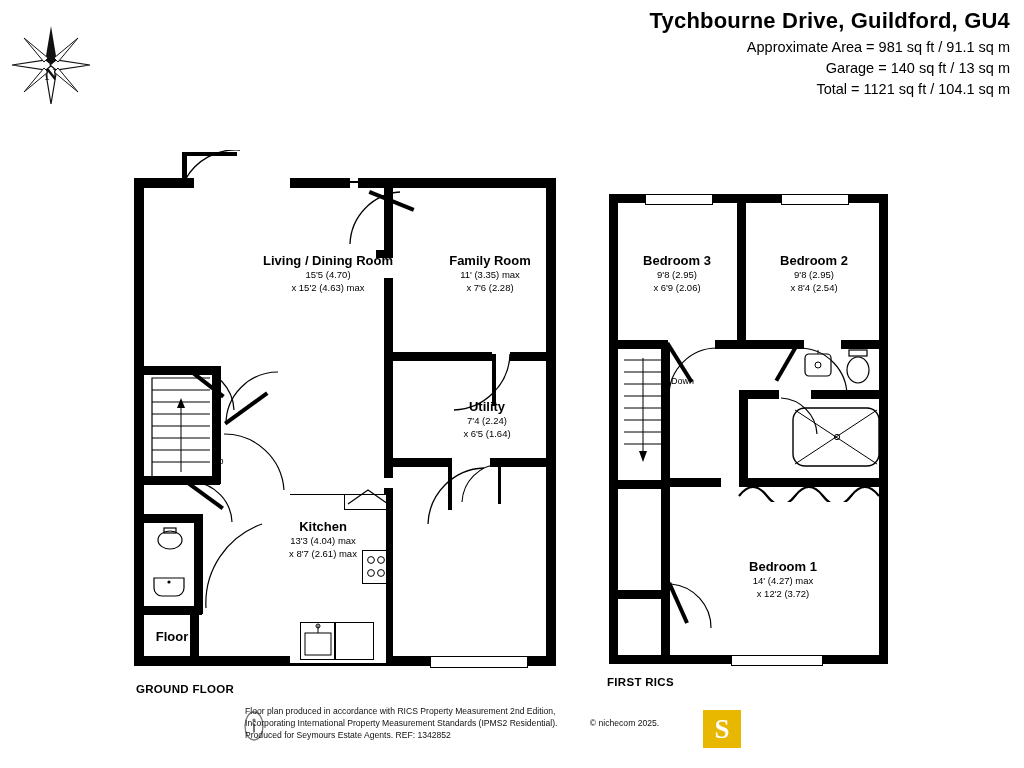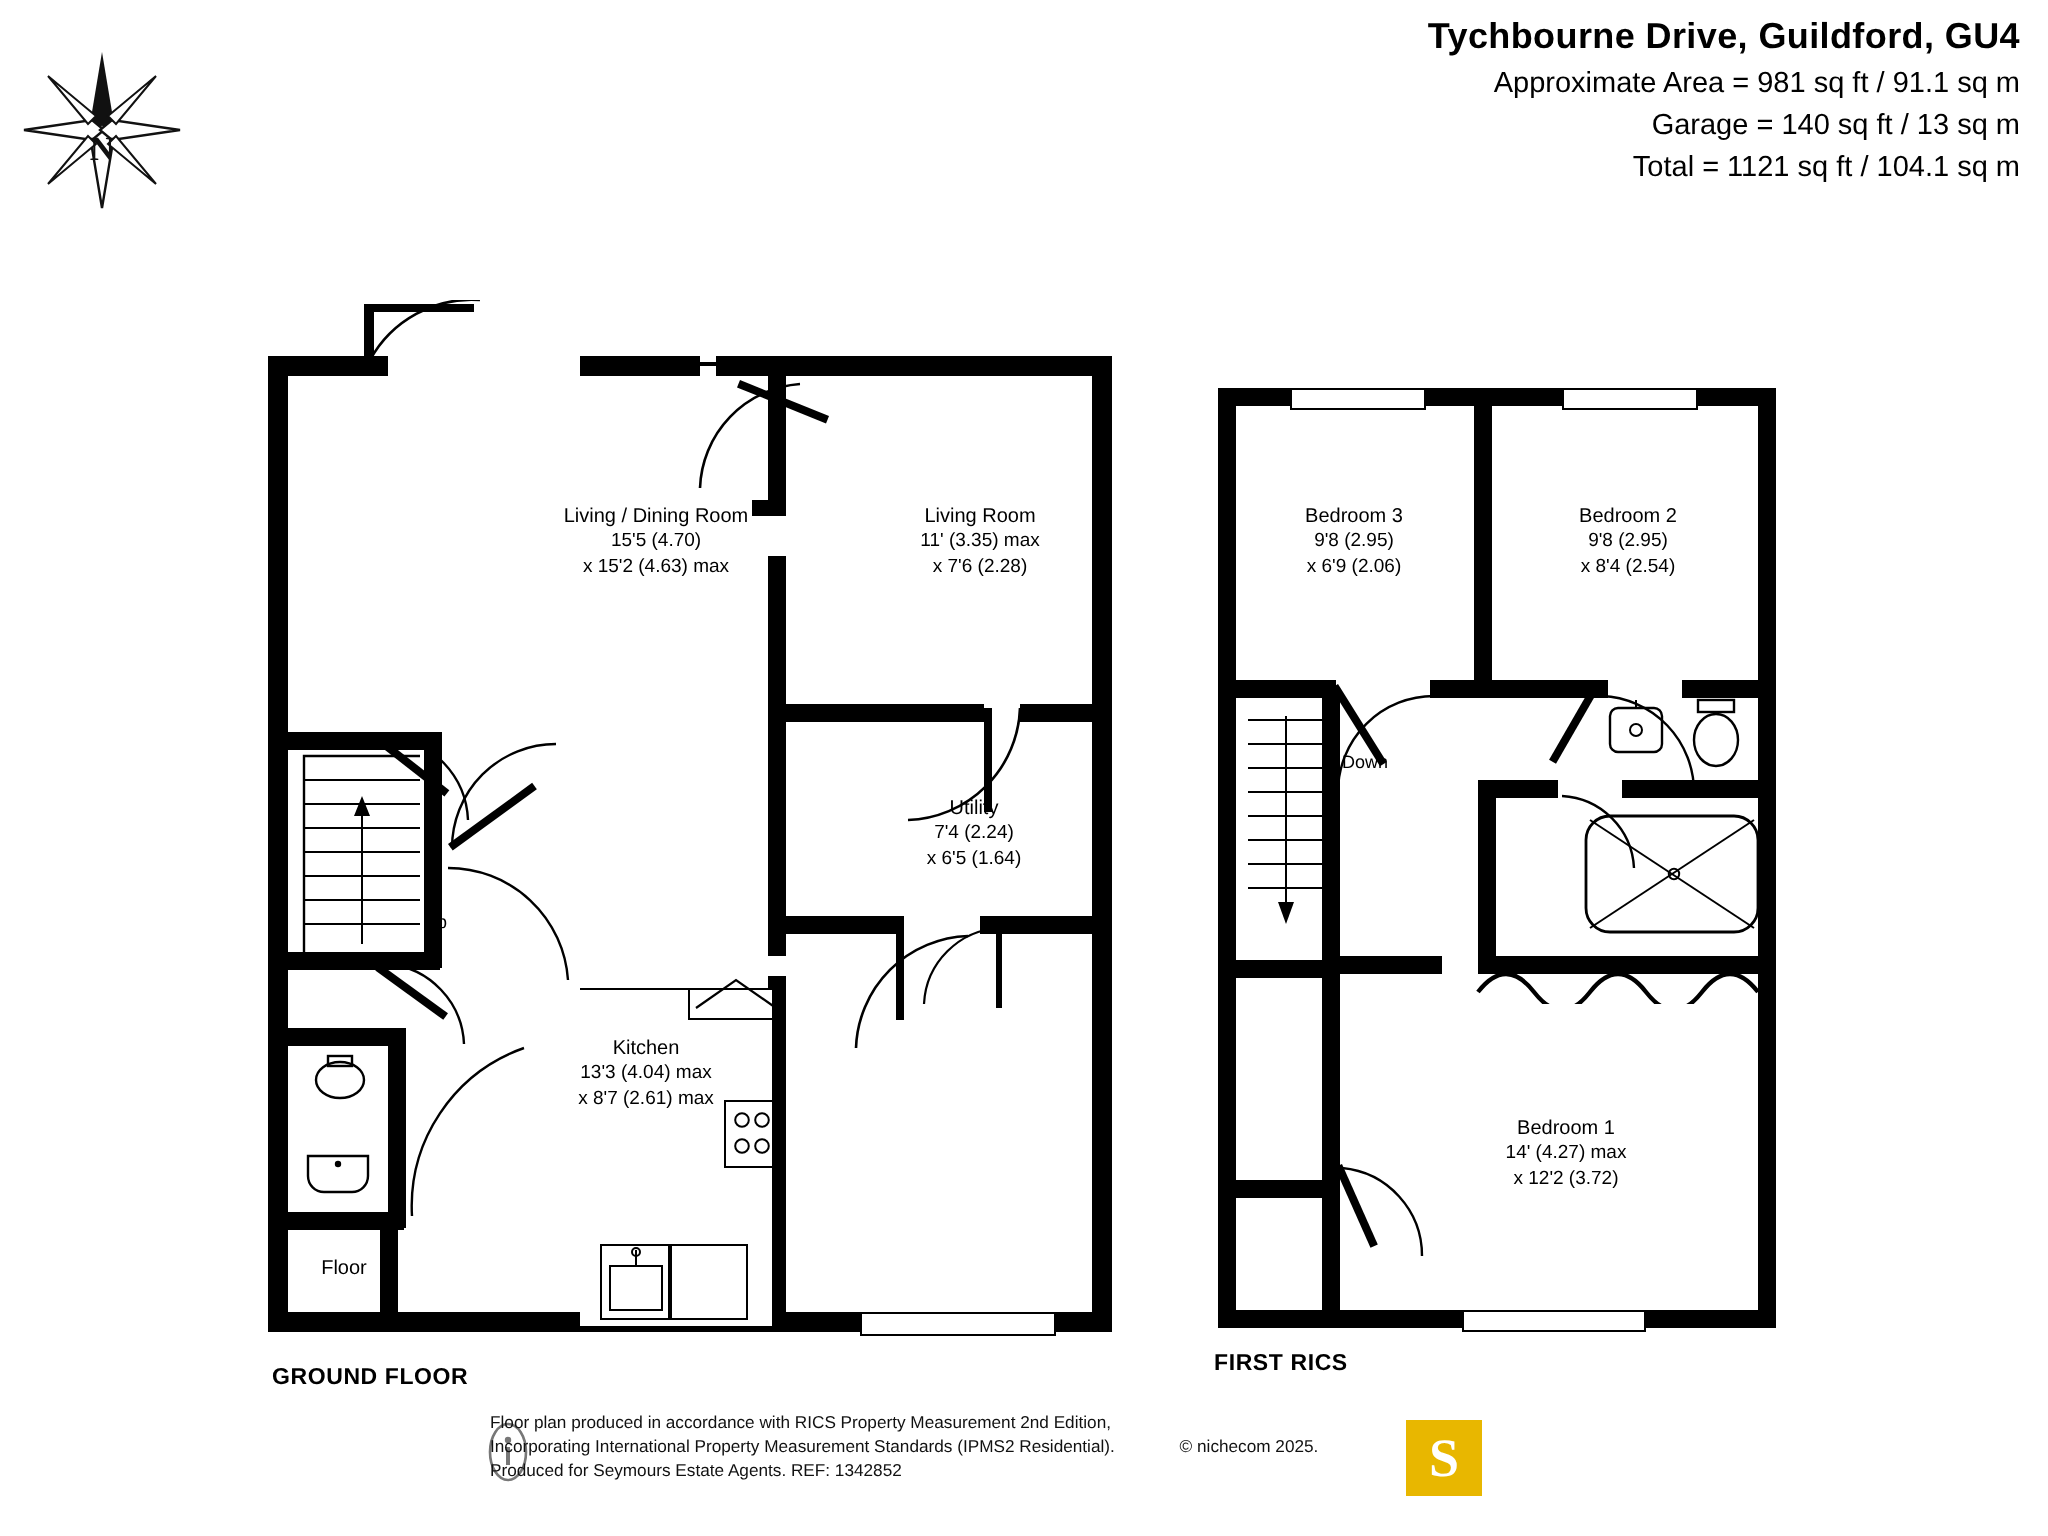--- a/index.html
+++ b/index.html
@@ -8,33 +8,33 @@
     background:#ffffff;
     font-family:"Liberation Sans", sans-serif;
     color:#000;
     position:relative;
     overflow:hidden;
   }
   .abs{position:absolute;}
 
   
   #header{right:14px;top:8px;text-align:right;}
-  #title{font-size:18px;font-weight:bold;letter-spacing:.2px;}
+  #title{font-size:22px;font-weight:bold;letter-spacing:.2px;}
   .area-line{font-size:14.5px;margin-top:5px;}
   #disclaimer{font-size:10.5px;margin-top:7px;color:#000;}
 
   
   #compass{left:8px;top:22px;width:86px;height:86px;}
 
   
   .floor-label{font-size:11.5px;font-weight:bold;letter-spacing:.3px;}
 
   
   .room{text-align:center;line-height:1.32;}
-  .room .nm{font-size:10px;font-weight:normal;}
+  .room .nm{font-size:13px;font-weight:bold;}
   .room .dim{font-size:9.5px;}
 
   
   .w{background:#000;position:absolute;}
   .plan{position:absolute;}
 
   
   .tl{background:#000;position:absolute;}
 
   
@@ -194,21 +194,21 @@
     </svg>
   </div>
   <div class="abs" style="left:204px;top:452px;width:38px;height:36px;border:1.2px solid #000;"></div>
 
   <div class="room abs" style="left:98px;top:82px;width:200px;">
     <div class="nm">Living / Dining Room</div>
     <div class="dim">15'5 (4.70)</div>
     <div class="dim">x 15'2 (4.63) max</div>
   </div>
   <div class="room abs" style="left:290px;top:82px;width:140px;">
-    <div class="nm">Living Room</div>
+    <div class="nm">Family Room</div>
     <div class="dim">11' (3.35) max</div>
     <div class="dim">x 7'6 (2.28)</div>
   </div>
   <div class="room abs" style="left:292px;top:228px;width:130px;text-align:center;">
     <div class="nm">Utility</div>
     <div class="dim">7'4 (2.24)</div>
     <div class="dim">x 6'5 (1.64)</div>
   </div>
   <div class="room abs" style="left:118px;top:348px;width:150px;">
     <div class="nm">Kitchen</div>

